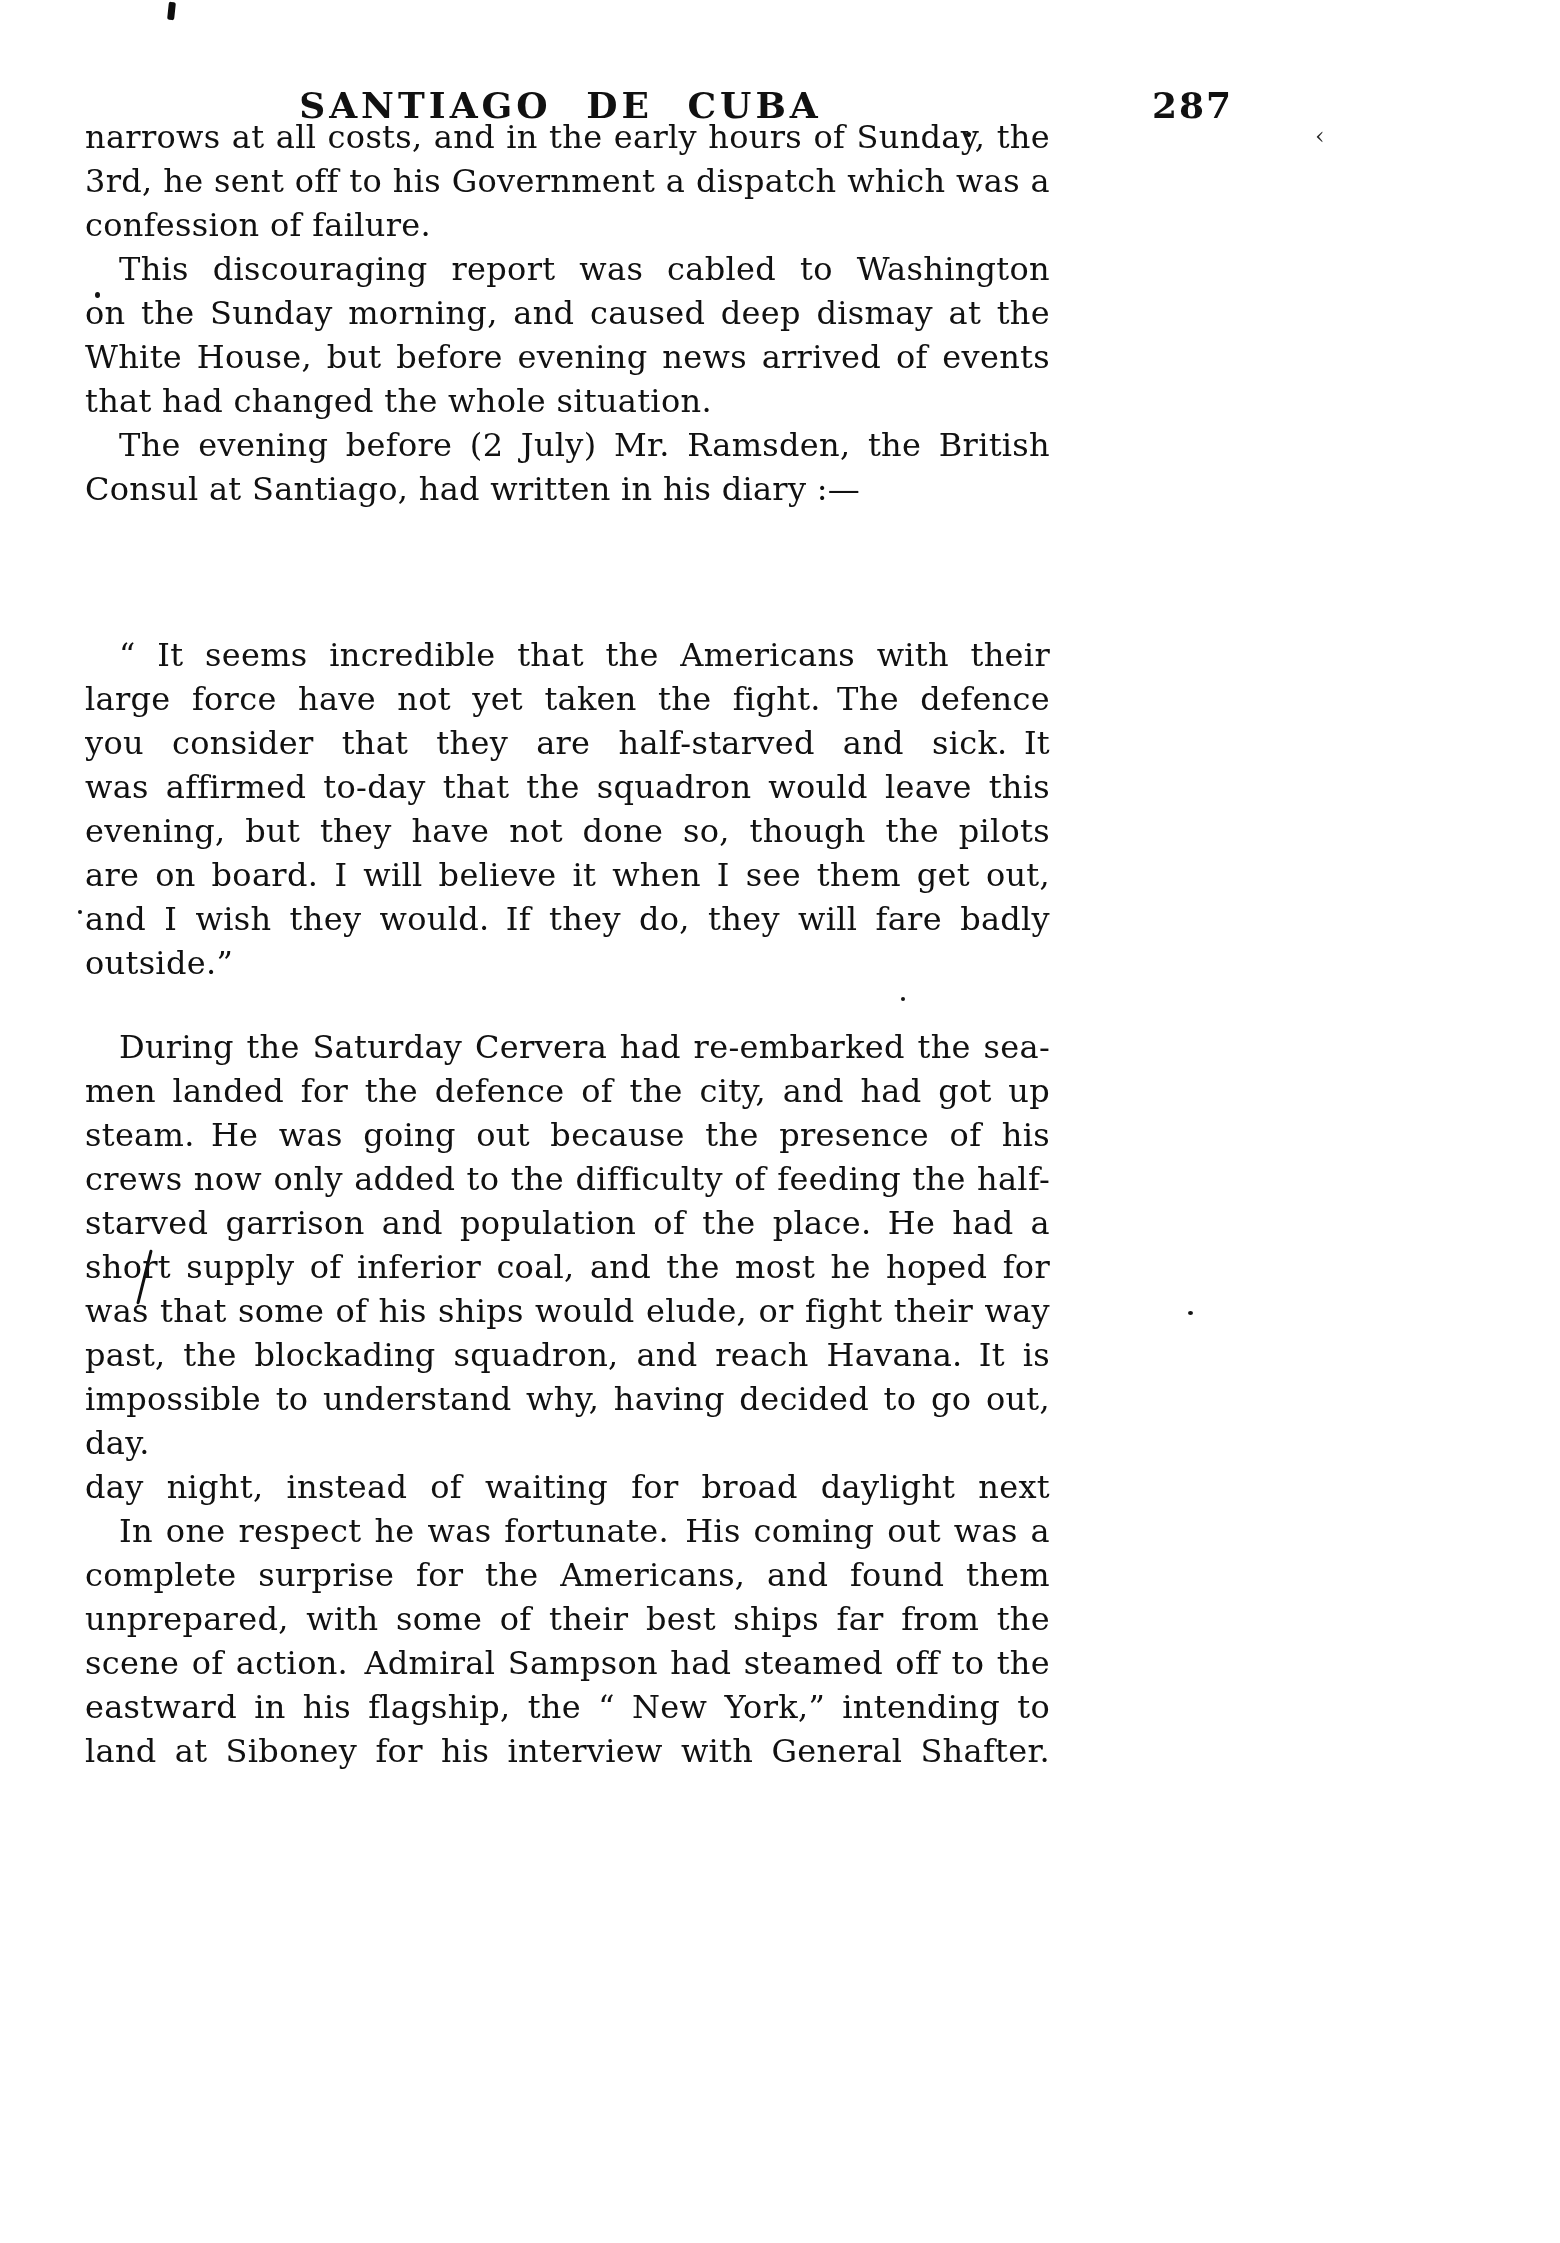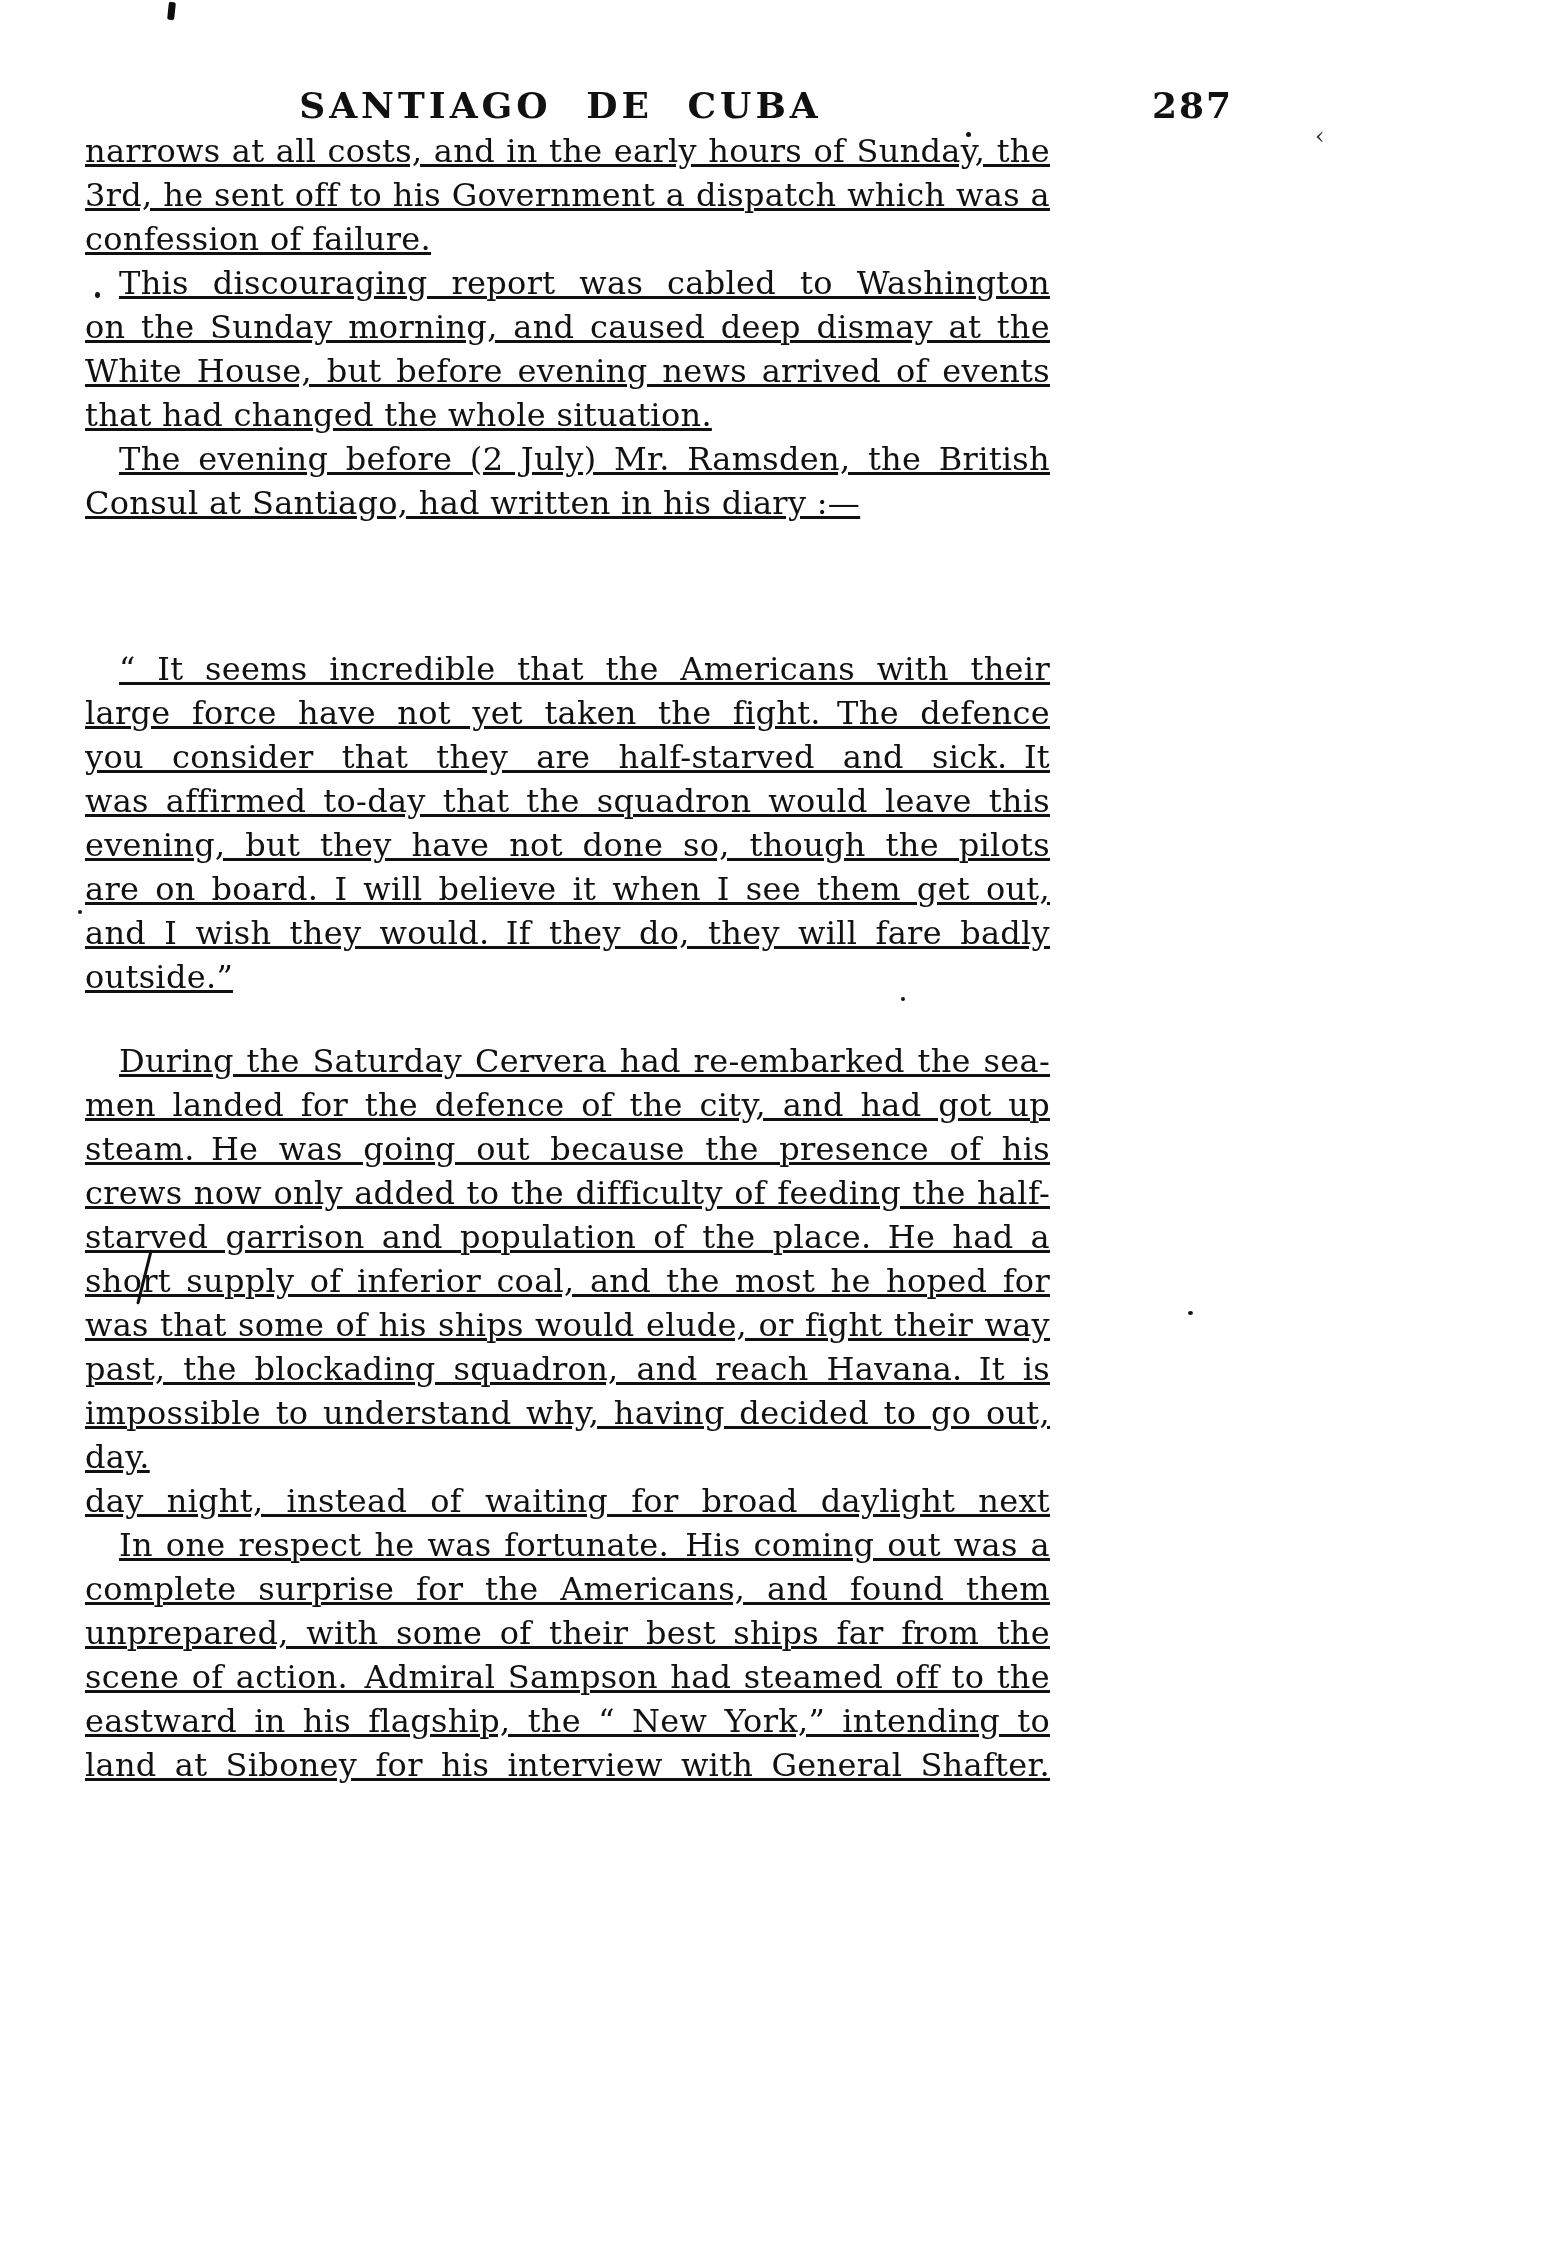--- a/index.html
+++ b/index.html
@@ -32,26 +32,25 @@
     position: absolute;
     left: 1152px;
     top: 84px;
     font-size: 36px;
     font-weight: bold;
     letter-spacing: 2px;
   }
   .page-body {
     position: absolute;
     left: 85px;
-    top: 129px;
+    top: 115px;
     width: 965px;
     font-size: 32px;
     line-height: 44px;
     letter-spacing: 0.3px;
-    text-decoration: underline;
   }
   .para { margin: 0; }
   .line {
     text-align: justify;
     text-align-last: justify;
     white-space: normal;
     height: 44px;
     overflow: hidden;
   }
   .line.last {

